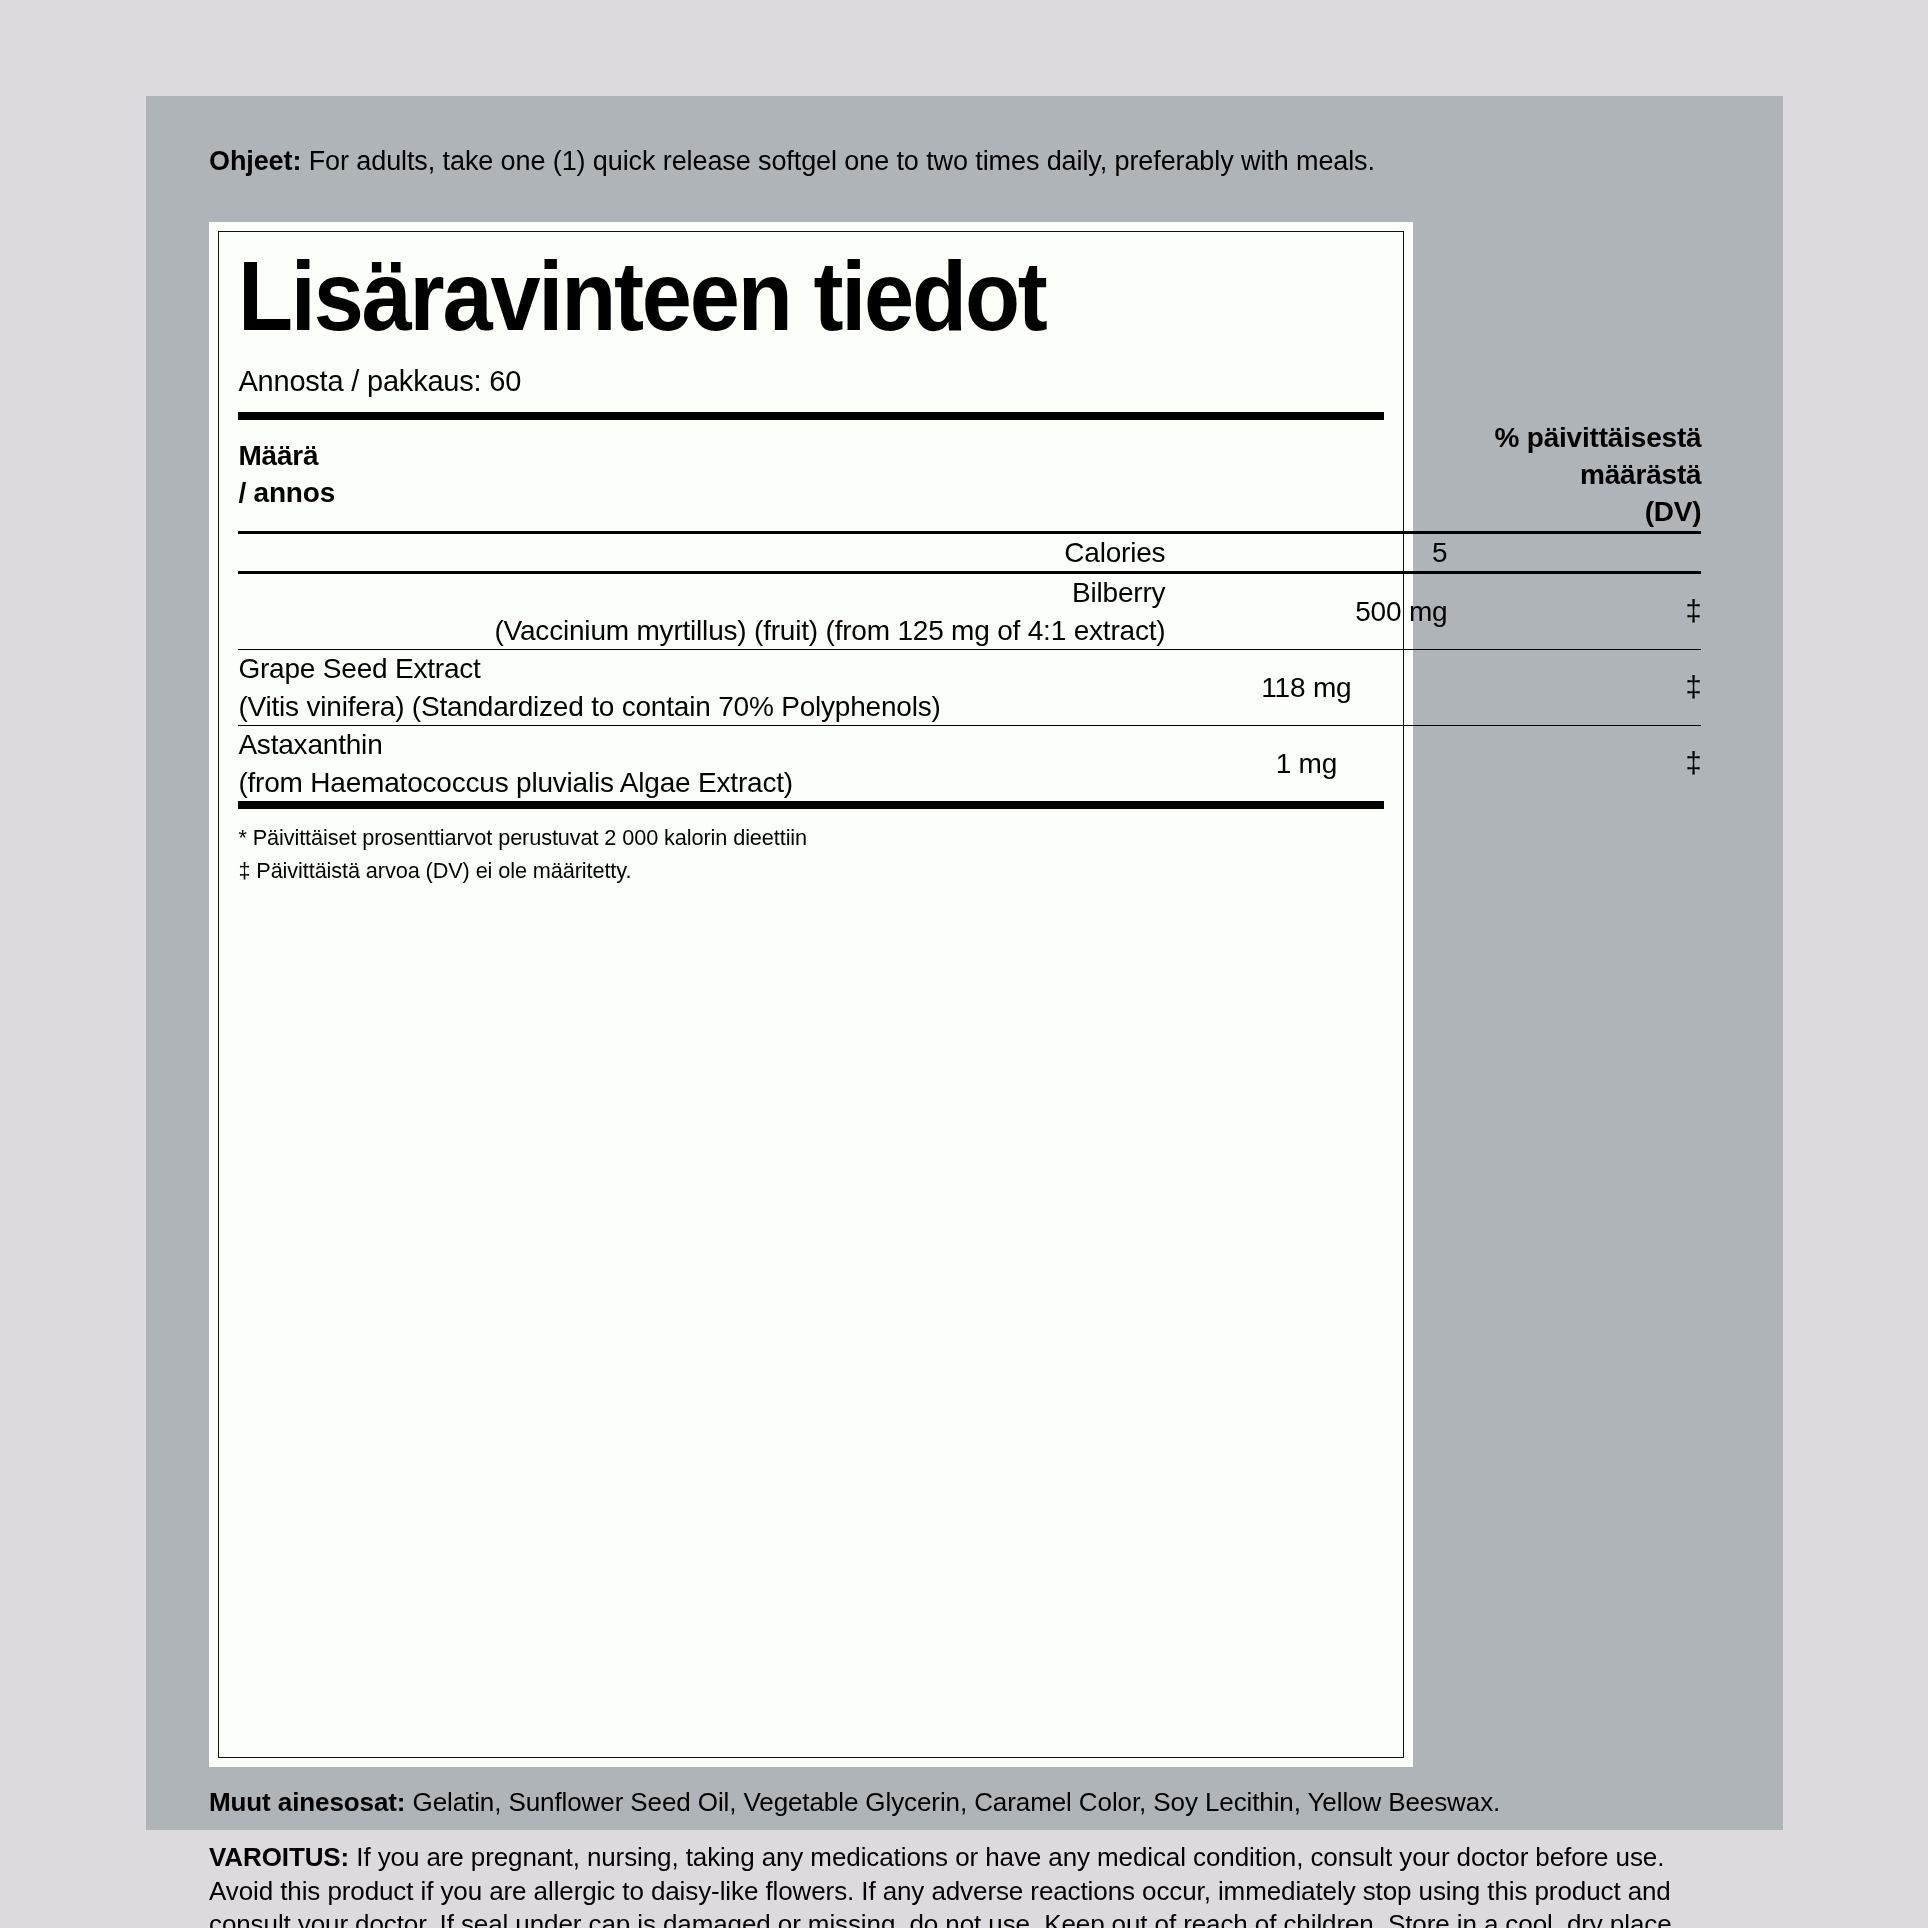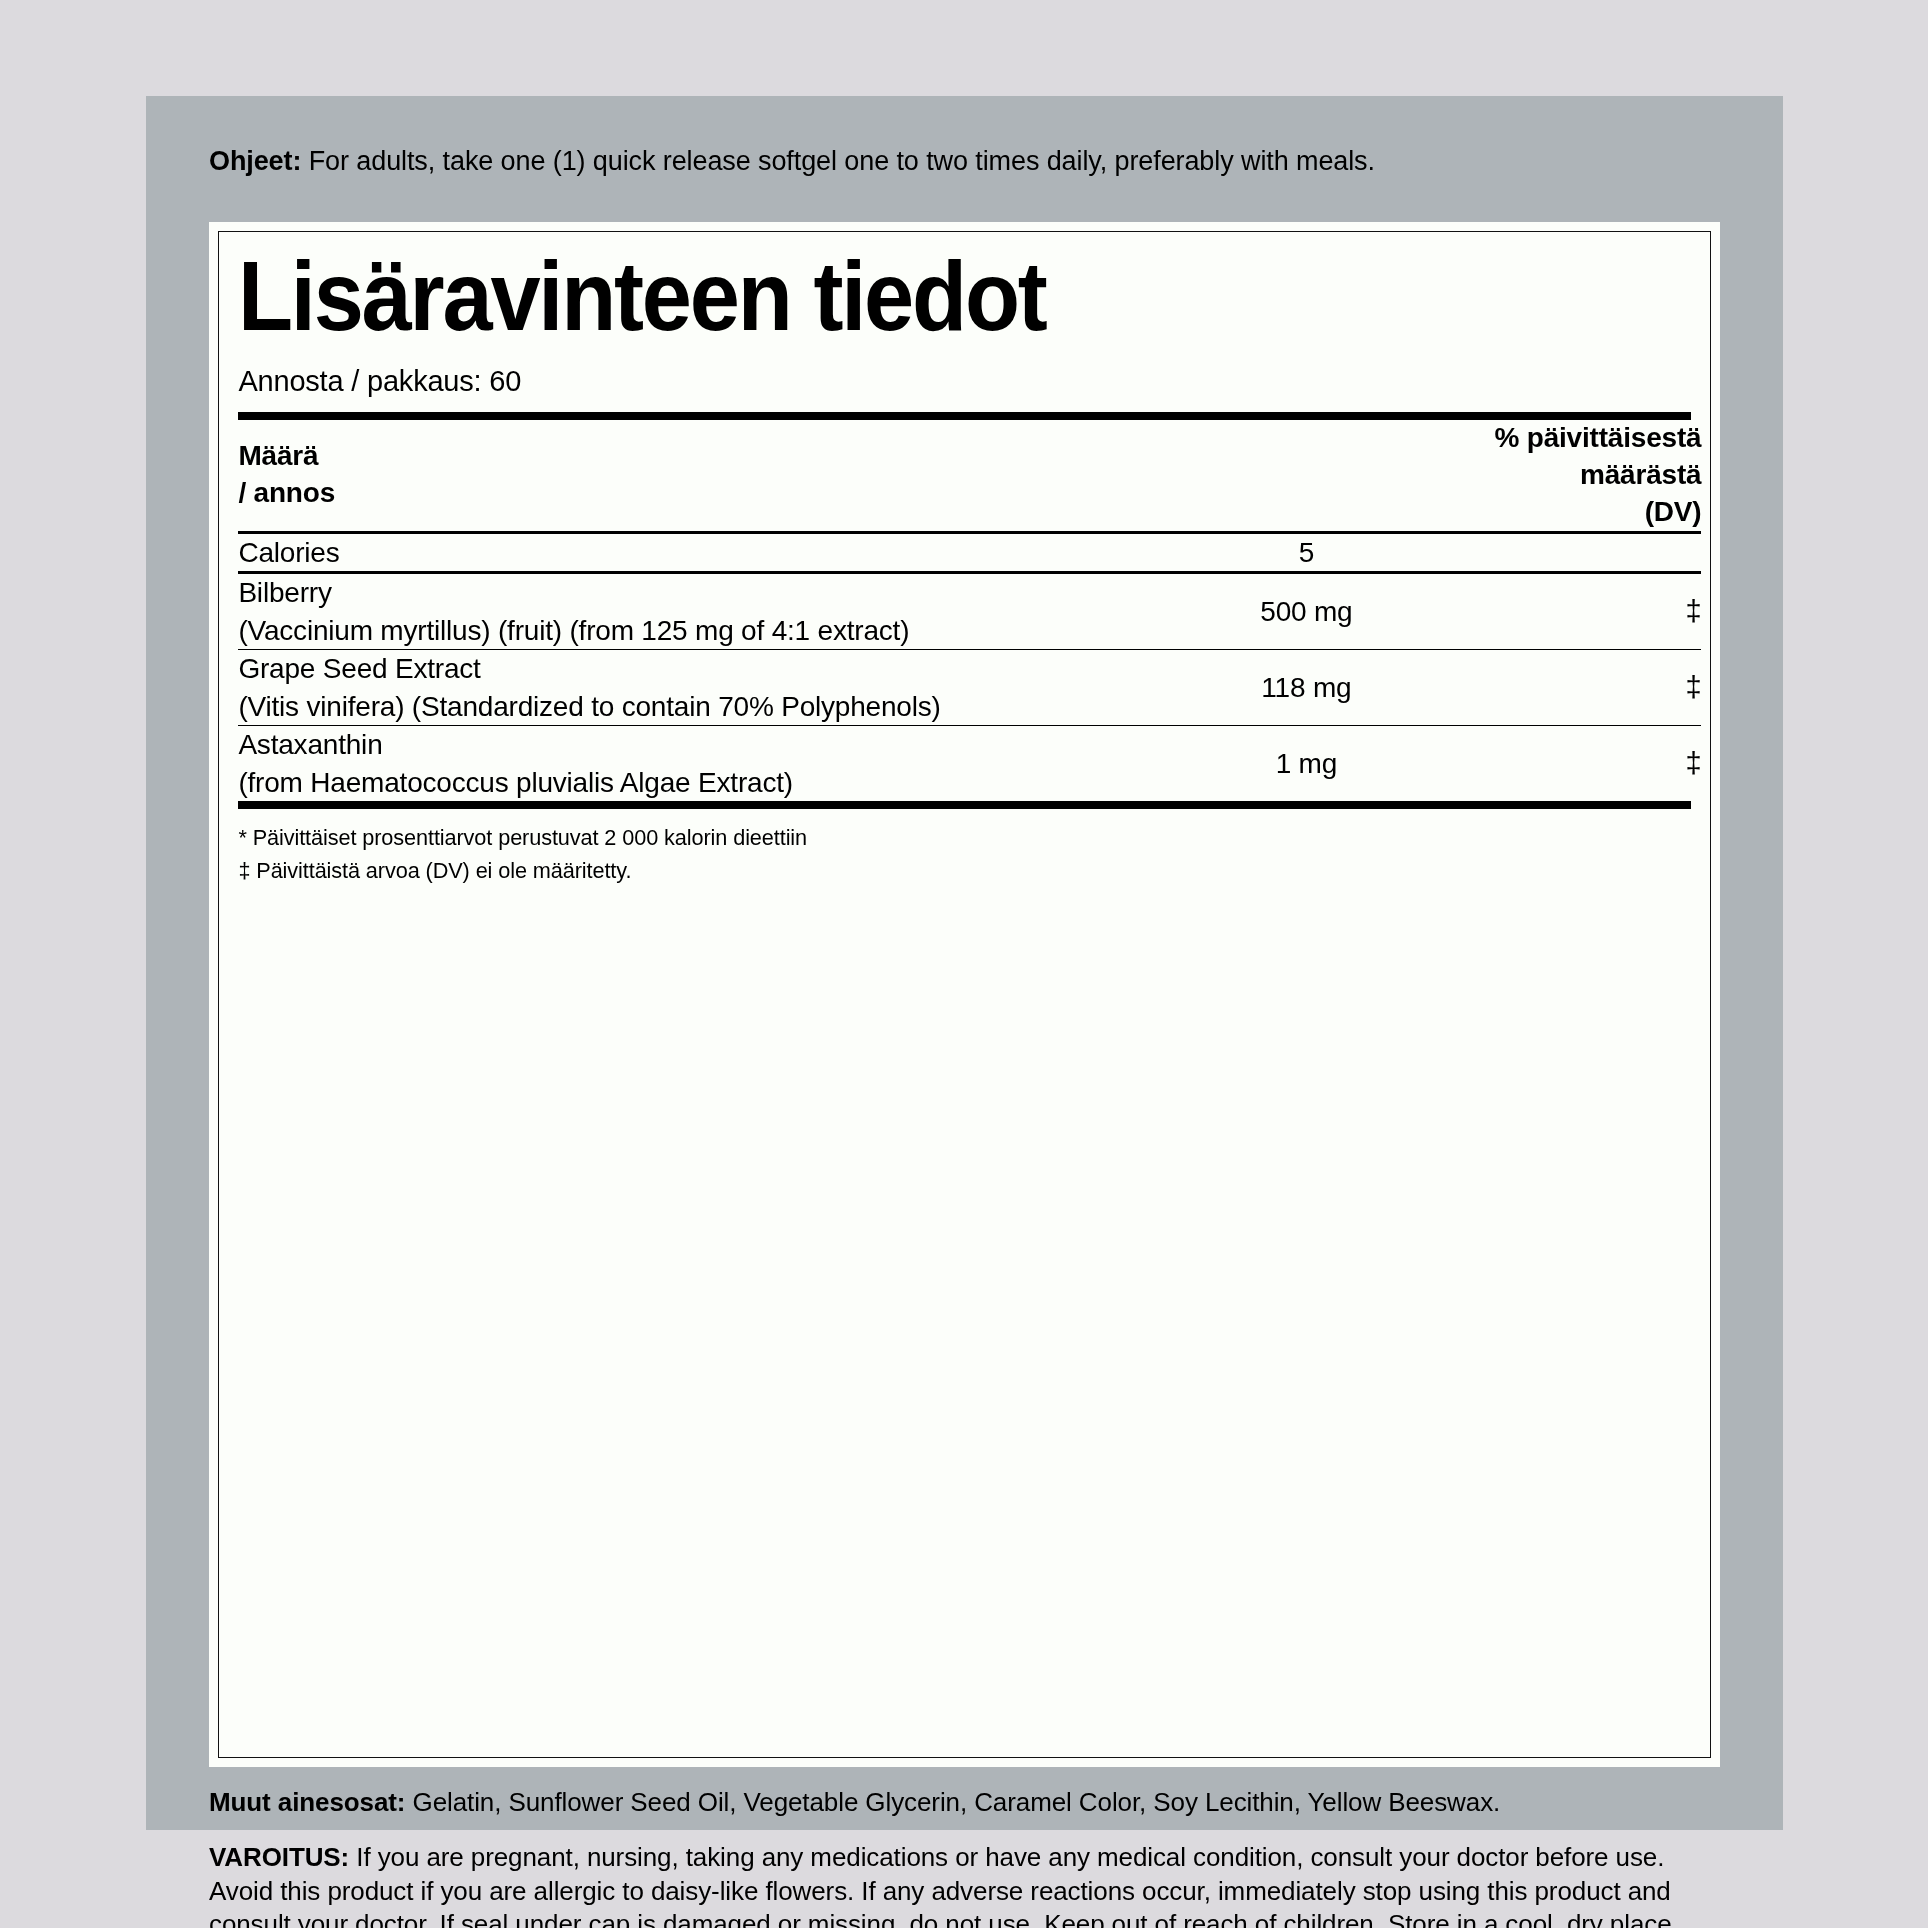--- a/index.html
+++ b/index.html
@@ -40,21 +40,21 @@
   }
   #directions .lbl {
     font-weight: bold;
   }
 
   
   #label-box {
     position: absolute;
     left: 63px;
     top: 126px;
-    width: 1511px;
+    width: 1204px;
     height: 1545px;
     background: #fcfefa;
     box-sizing: border-box;
     padding: 9.4px;
   }
   #label-inner {
     border: 1.9px solid #111;
     box-sizing: border-box;
     width: 100%;
     height: 100%;
@@ -127,21 +127,21 @@
     letter-spacing: -0.2px;
     padding-top: 8.5px;
     padding-bottom: 8.5px;
   }
   td.name { text-align: left; }
   td.amt  { text-align: center; }
   td.dv   { text-align: right; padding-right: 21px; }
   td.dv.sym { font-size: 29px; }
 
   tr.sep-thin > td { border-top: 1.9px solid #000; }
-  tr.sep-med > td  { border-top: 3.8px solid #000; }
+  tr.sep-med > td  { border-top: 3.8px solid #000; text-align: right; }
 
   .sub { display: block; }
 
   
   #footnotes {
     margin-top: 11.3px;
     font-size: 21.7px;
     line-height: 1.55;
     color: #000;
     letter-spacing: -0.1px;

